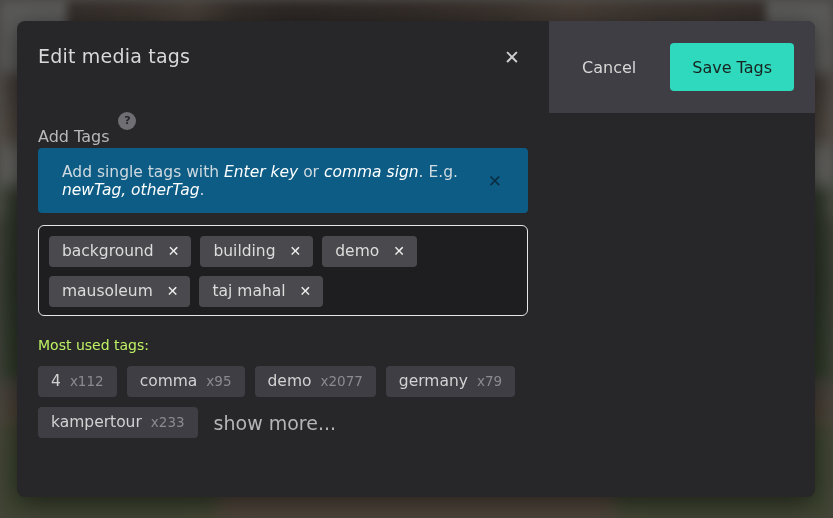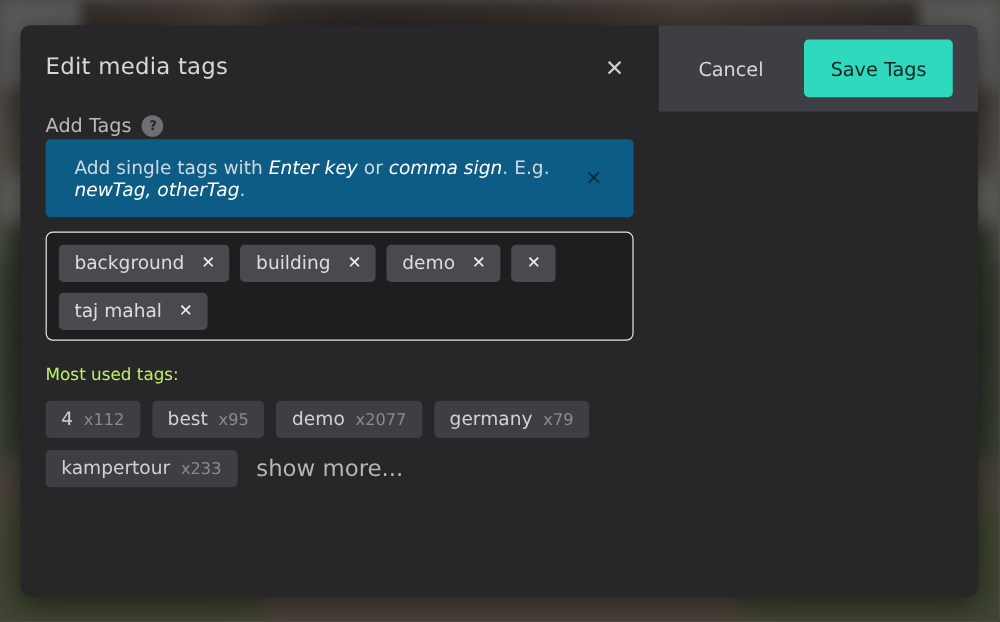--- a/index.html
+++ b/index.html
@@ -128,20 +128,21 @@
 
   .field-label-row {
     display: flex;
     align-items: center;
     gap: 9px;
     margin-top: 24px;
   }
   .field-label {
     color: #b9b9b9;
     font-size: 16px;
+    margin-top: 32px;
   }
   .help-icon {
     width: 18px;
     height: 18px;
     border-radius: 50%;
     background: #6f6f73;
     color: #24242a;
     font-size: 11px;
     font-weight: bold;
     display: flex;
@@ -268,21 +269,21 @@
   .show-more {
     color: #b5b5b5;
     font-size: 19px;
     cursor: pointer;
     margin-left: 6px;
   }
 
   
   .dialog-footer {
     flex: 0 0 auto;
-    height: 72px;
+    height: 92px;
     background: #3e3e44;
     display: flex;
     align-items: center;
     justify-content: flex-end;
     gap: 22px;
     padding: 0 21px;
     box-sizing: border-box;
   }
   .cancel-btn {
     color: #d7d7d7;
@@ -351,20 +352,21 @@
           <span class="chip-label">building</span>
           <span class="chip-remove">✕</span>
         </div>
 
         <div class="tag-chip">
           <span class="chip-label">demo</span>
           <span class="chip-remove">✕</span>
         </div>
 
         <div class="tag-chip">
+          <span class="chip-label">mausoleum</span>
           <span class="chip-remove">✕</span>
         </div>
 
         <div class="tag-chip">
           <span class="chip-label">taj mahal</span>
           <span class="chip-remove">✕</span>
         </div>
 
       </div>
     </div>
@@ -372,21 +374,21 @@
     <div class="most-used-label">Most used tags:</div>
 
     <div class="most-used-row">
 
       <div class="used-chip">
         <span class="used-name">4</span>
         <span class="used-count">x112</span>
       </div>
 
       <div class="used-chip">
-        <span class="used-name">best</span>
+        <span class="used-name">comma</span>
         <span class="used-count">x95</span>
       </div>
 
       <div class="used-chip">
         <span class="used-name">demo</span>
         <span class="used-count">x2077</span>
       </div>
 
       <div class="used-chip">
         <span class="used-name">germany</span>

